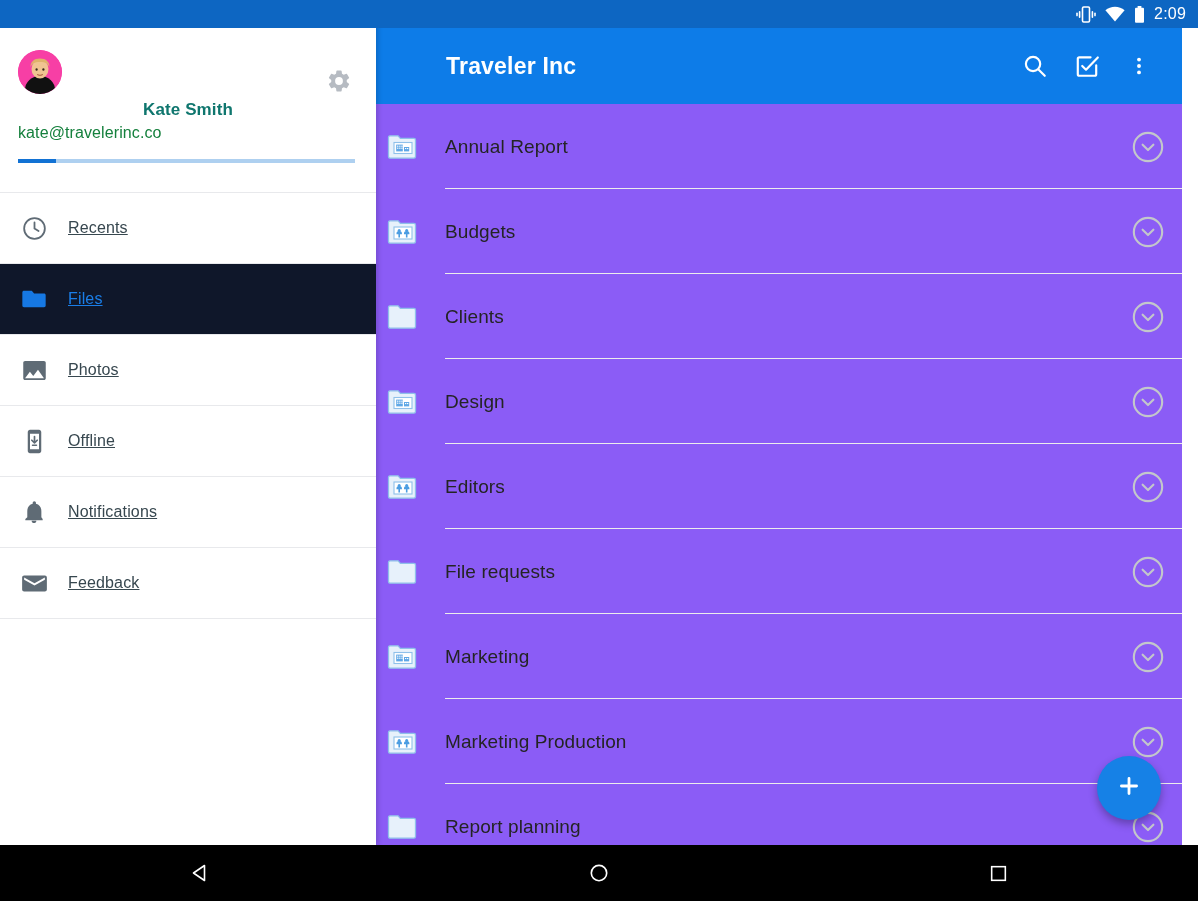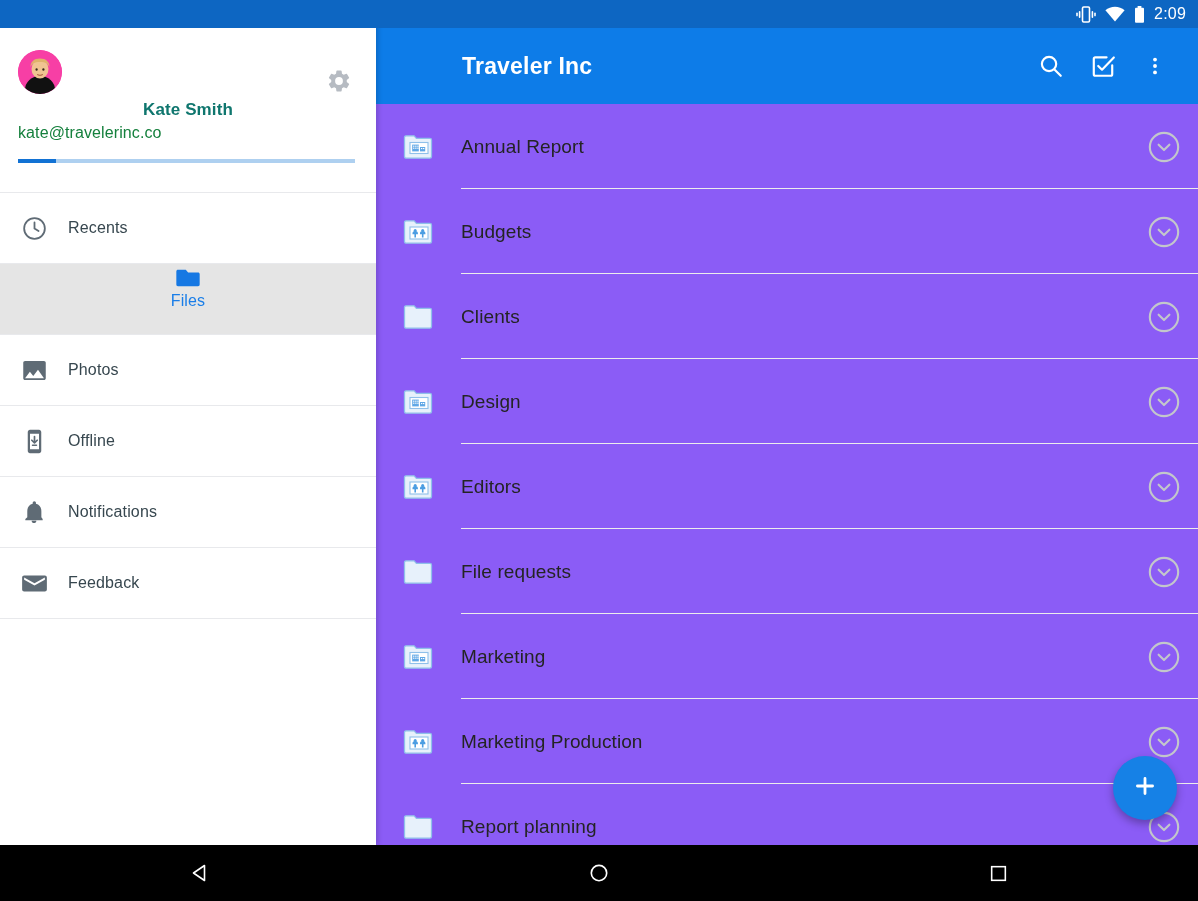--- a/index.html
+++ b/index.html
@@ -45,27 +45,27 @@
     margin-top:17px; height:4px; width:337px; background:#aed0f0; border-radius:0; position:relative;
   }
   .quota-fill { height:4px; background:#1272d4; width:11.2%; }
   .quota-label { margin-top:13px; font-size:15px; color:#7b7f85; letter-spacing:.1px; }
 
   .nav-list { margin-top:29px; border-top:1px solid #e8e9ec; }
   .nav-item {
     display:flex; align-items:center; height:71px;
     border-bottom:1px solid #e8e9ec; cursor:pointer; background:#fff;
   }
-  .nav-item.active { background:#e5e5e5;flex-direction:column; }
+  .nav-item.active { background:#0f172a; }
   .nav-ico { width:68px; display:flex; justify-content:center; align-items:center; }
-  .nav-label { font-size:16px; color:#37474f; letter-spacing:.15px; }
+  .nav-label { font-size:16px; color:#37474f; letter-spacing:.15px;text-decoration:underline; }
   .nav-item.active .nav-label { color:#1a7ee8; }
 
   
-  .content { position:absolute; top:0; left:376px; width:822px; height:845px; background:#fff; }
+  .content { position:absolute; top:0; left:360px; width:822px; height:845px; background:#fff; }
   .appbar {
     position:absolute; top:28px; left:0; width:822px; height:76px;
     background:#0d7ce8; display:flex; align-items:center;
   }
   .appbar-title {
     color:#fff; font-size:23px; font-weight:bold; margin-left:86px; letter-spacing:.2px;
   }
   .appbar-actions { margin-left:auto; display:flex; align-items:center; gap:22px; padding-right:28px; }
   .appbar-btn { width:30px; height:30px; display:flex; align-items:center; justify-content:center; cursor:pointer; }
 

